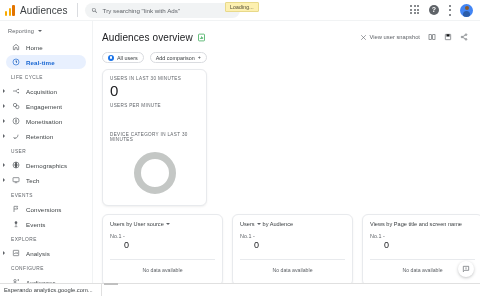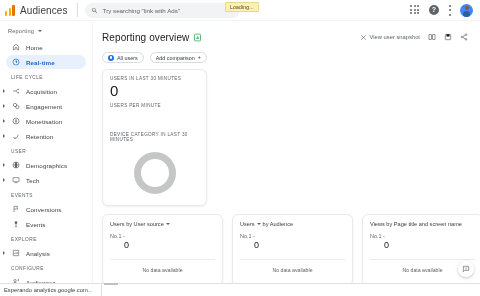--- a/index.html
+++ b/index.html
@@ -349,21 +349,21 @@
           </svg>
       </div>
       <span class="lbl">Audiences</span>
     </div>
 
   </div>
 
   <div class="main">
 
     <div class="page-head">
-      <div class="page-title">Reporting overview</div>
+      <div class="page-title">Audiences overview</div>
       <div class="title-ic">
         <svg width="9" height="9" viewBox="0 0 24 24">
             <rect x="4" y="3" width="16" height="18" rx="2" fill="none" stroke="#34a853" stroke-width="2"></rect>
             <path stroke="#34a853" stroke-width="2" d="M9 16v-3M12 16V9M15 16v-5"></path>
           </svg>
       </div>
 
       <div class="head-right">
         <div class="snap-btn">
           <svg width="7" height="7" viewBox="0 0 24 24">

